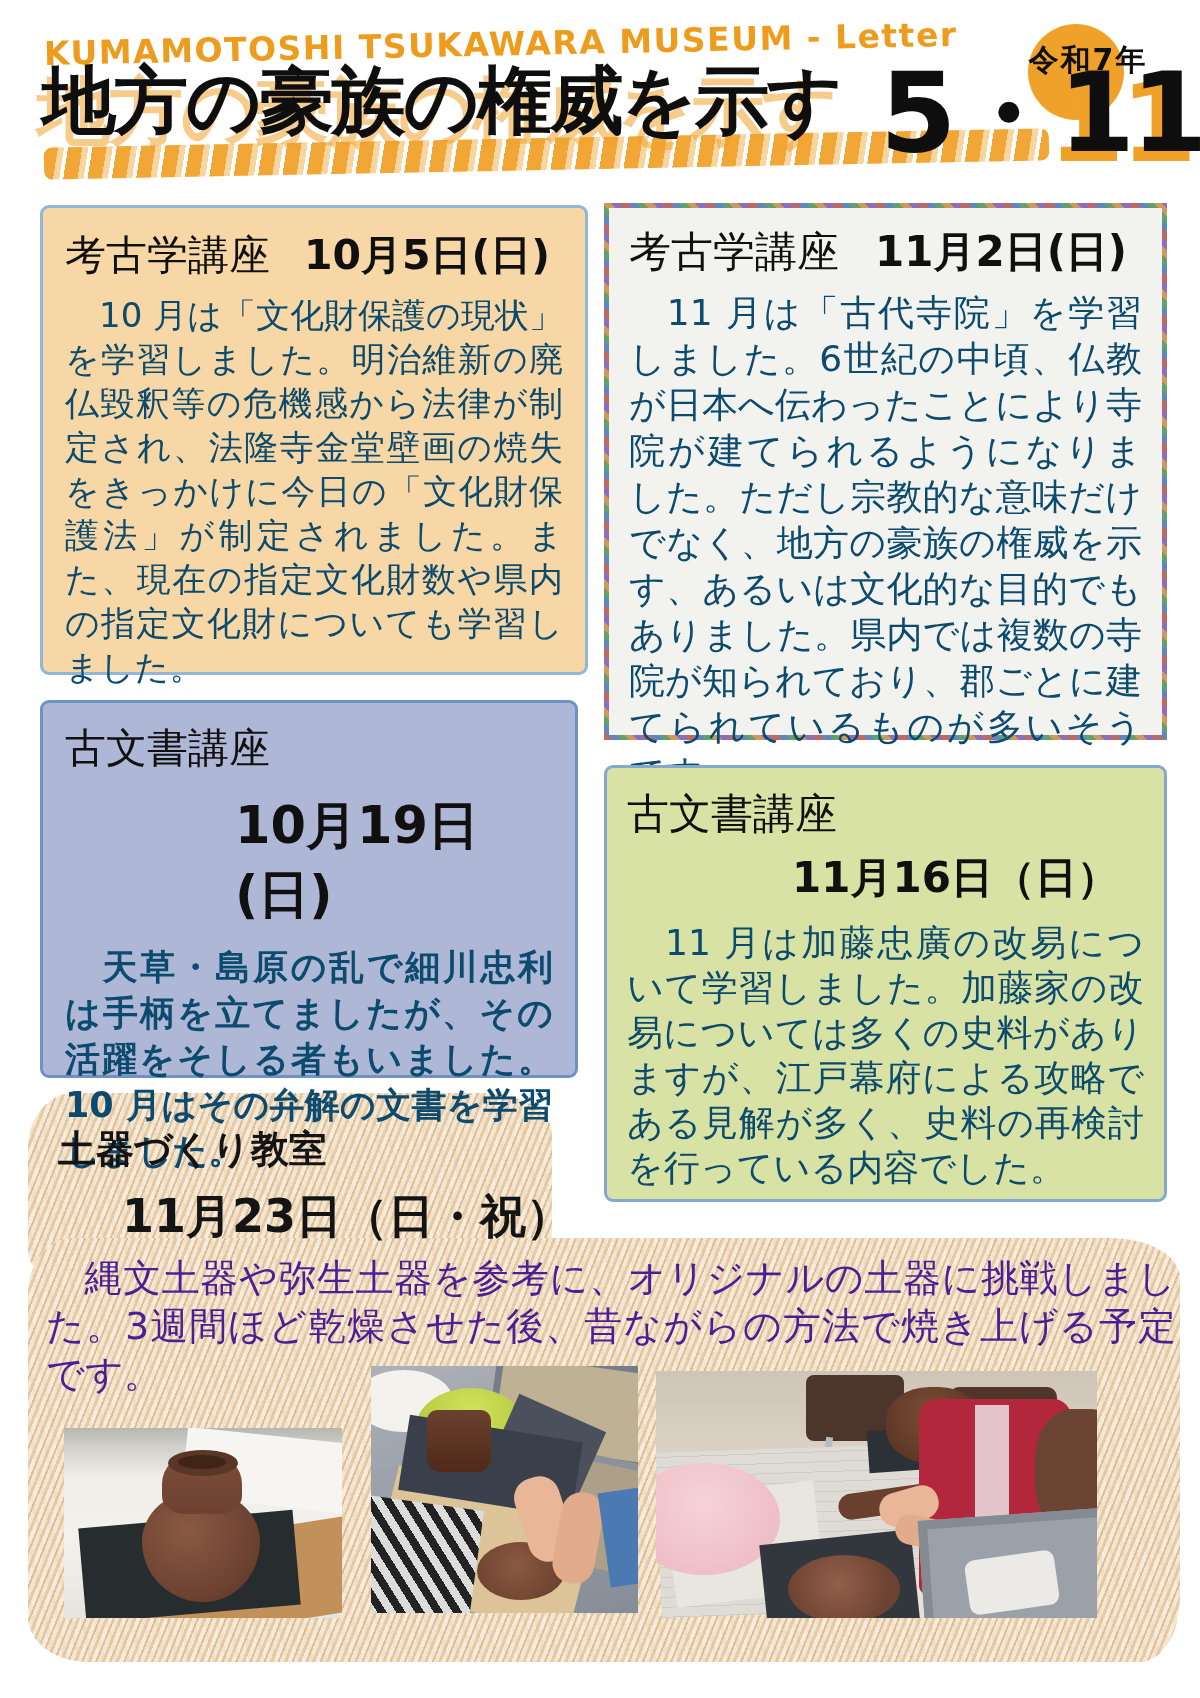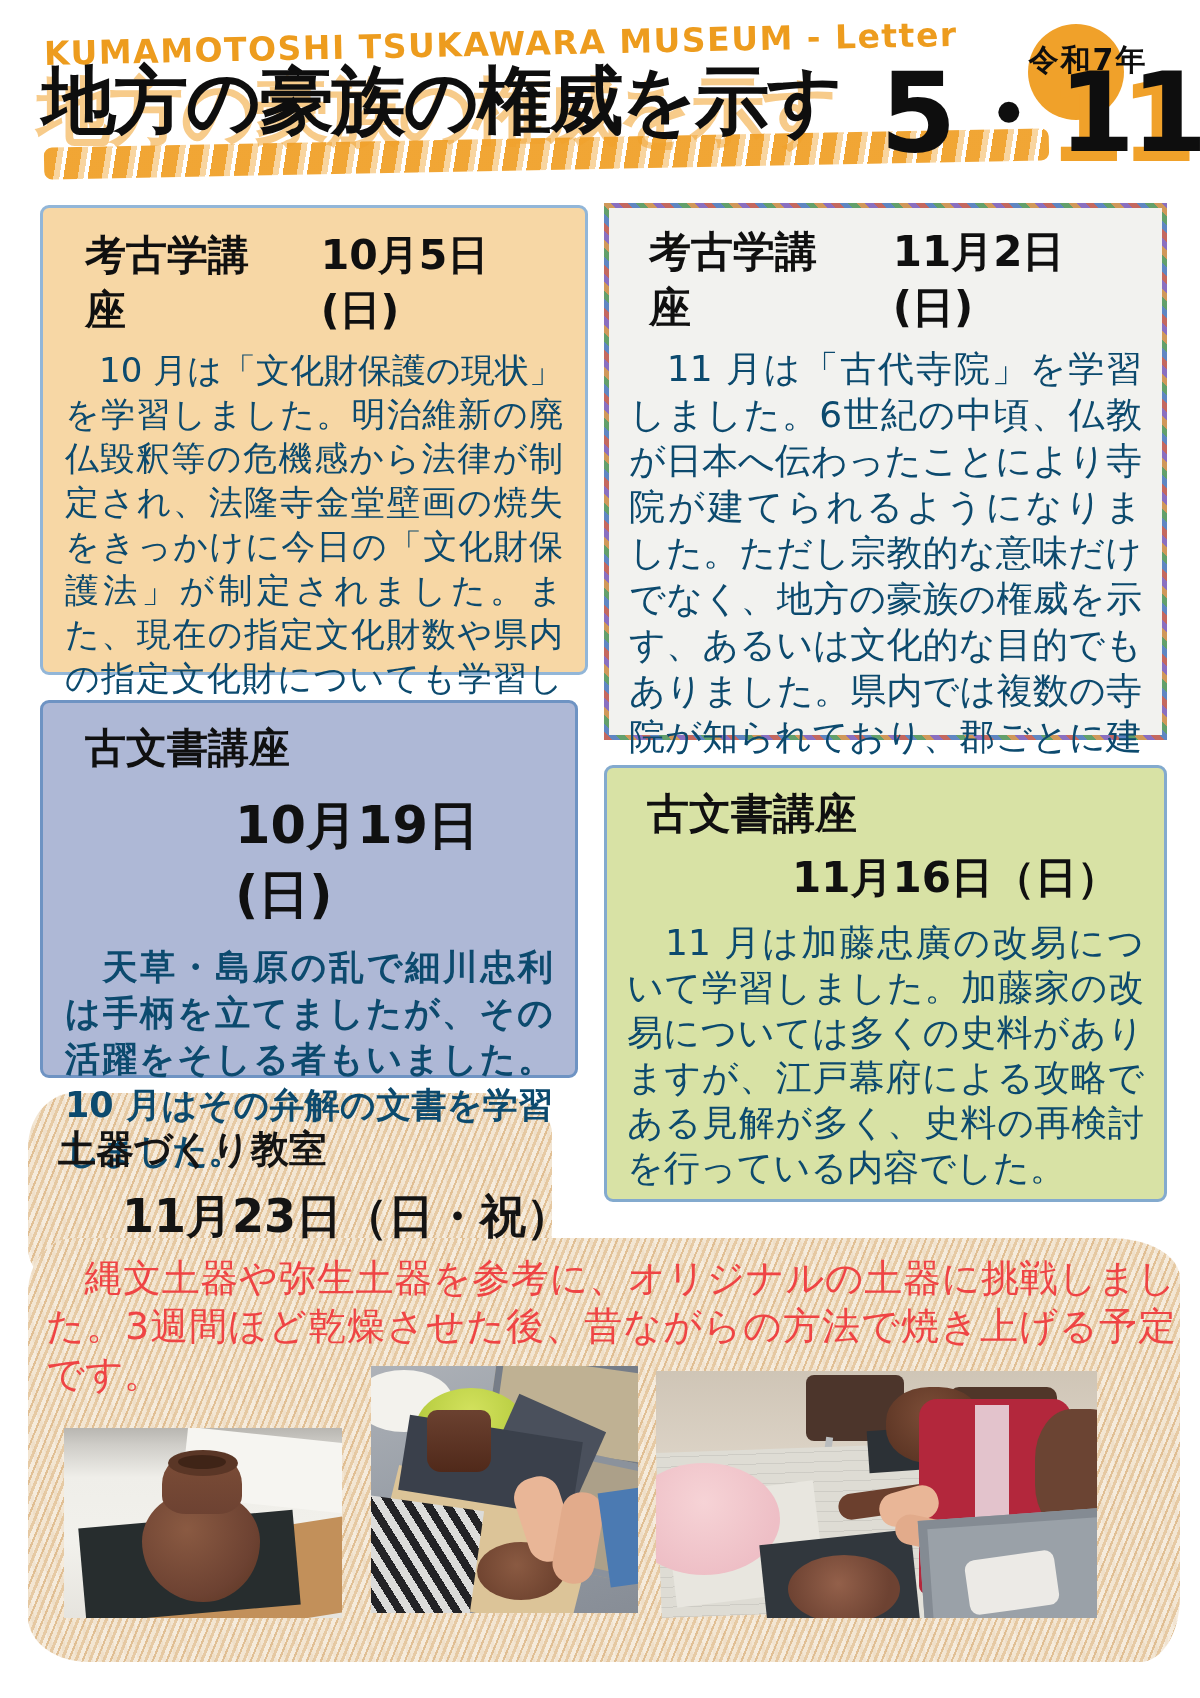--- a/index.html
+++ b/index.html
@@ -20,21 +20,21 @@
   .months-echo{position:absolute;left:1048px;top:68px;font-size:110px;font-weight:800;line-height:1;
     color:#F0A12A;z-index:0;letter-spacing:-4px;}
   .era{position:absolute;left:988px;top:40px;width:200px;text-align:center;font-size:30px;
     font-weight:800;color:#0e0e0e;z-index:3;letter-spacing:2px;}
   .months{position:absolute;left:880px;top:58px;font-size:110px;font-weight:800;line-height:1;
     color:#0e0e0e;z-index:2;letter-spacing:-4px;white-space:nowrap;}
 
   
   .box{position:absolute;box-sizing:border-box;z-index:1;}
   .box-title-row{display:flex;align-items:baseline;font-weight:800;color:#101010;}
-  .box-title{font-weight:700;margin-left:20px;}
+  .box-title{font-weight:400;}
   .box-date{font-weight:800;}
   .box-body{text-align:justify;color:#0c4a6e;}
 
   #box1{left:40px;top:205px;width:548px;height:470px;background:#F7D7A5;
     border:3px solid #92B6D8;border-radius:9px;padding:20px 22px;}
   #box1 .box-title-row{font-size:41px;gap:34px;}
   #box1 .box-body{margin-top:10px;font-size:34px;line-height:44px;}
 
   #box2{left:604px;top:203px;width:563px;height:537px;background:#F2F2EF;
     border:5px solid #c4685f;padding:16px 20px;
@@ -58,21 +58,21 @@
   .scribble{position:absolute;z-index:0;background-color:#eeddc4;
     background-image:
       repeating-linear-gradient(112deg,rgba(223,188,143,.9) 0 2px,rgba(247,237,222,.55) 2px 6px,rgba(229,199,159,.85) 6px 9px,rgba(253,250,245,.5) 9px 13px),
       repeating-linear-gradient(78deg,rgba(210,172,125,.3) 0 4px,rgba(255,255,255,0) 4px 12px);
     border-radius:46px 70px 40px 60px / 55px 40px 65px 45px;}
   #scribbleA{left:28px;top:1093px;width:524px;height:200px;}
   #scribbleB{left:28px;top:1238px;width:1152px;height:424px;}
   .ws-title{position:absolute;left:50px;top:1124px;font-size:38px;font-weight:800;z-index:2;margin-left:8px;}
   .ws-date{position:absolute;left:122px;top:1186px;font-size:46px;font-weight:800;z-index:2;}
   .ws-body{position:absolute;left:46px;top:1254px;width:1130px;font-size:38px;line-height:48px;
-    z-index:2;text-align:justify;color:#ef4444;}
+    z-index:2;text-align:justify;color:#4c1d95;}
 
   
   .photo{position:absolute;overflow:hidden;z-index:3;}
   .photo div{position:absolute;}
   #photo1{left:64px;top:1428px;width:278px;height:190px;}
   .p1-bg{inset:0;background:linear-gradient(180deg,#b8b6b1 0%,#cfcdc8 9%,#efeee9 26%,#f2f1ec 60%,#e6e4de 100%);}
   .p1-paper{left:120px;top:8px;width:180px;height:70px;background:#f6f5f1;transform:rotate(6deg);}
   .p1-wood{right:-24px;bottom:-10px;width:250px;height:95px;background:#c2905a;transform:rotate(-9deg);}
   .p1-slate{left:18px;bottom:4px;width:215px;height:95px;background:#272d2e;transform:rotate(-5deg);}
   .p1-pot-body{left:78px;top:62px;width:118px;height:112px;border-radius:50% 50% 48% 52%/46% 46% 54% 54%;

